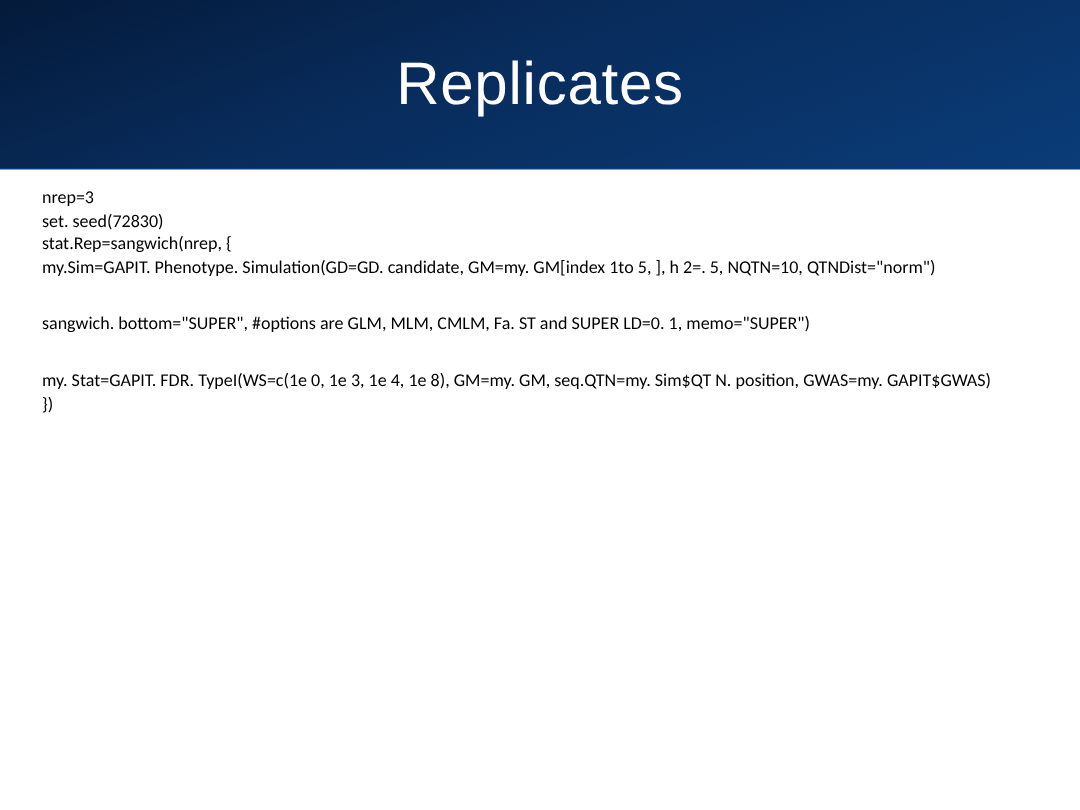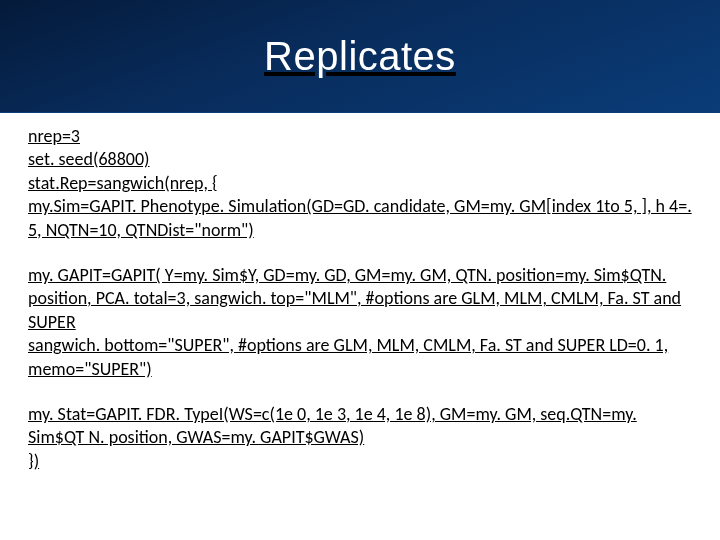--- a/index.html
+++ b/index.html
@@ -12,42 +12,41 @@
       height: 540px;
       font-family: "Segoe UI", Arial, sans-serif;
       background: #ffffff;
       overflow: hidden;
     }
     .slide {
       width: 100%;
       height: 100%;
       background: #ffffff;
       position: relative;
-      text-decoration: underline;
     }
     .title-bar {
       width: 100%;
       background: linear-gradient(160deg, #041a3a 0%, #082b5a 40%, #0a3c78 100%);
       height: 113px;
       display: flex;
       align-items: center;
       justify-content: center;
       border-bottom: 1px solid #0a3c78;
     }
     .title {
       color: #ffffff;
       font-size: 40px;
       font-weight: 400;
       font-family: "Calibri Light", "Segoe UI Light", "Segoe UI", Arial, sans-serif;
       letter-spacing: 0.5px;
     }
     .content {
       padding: 12px 28px 12px 28px;
       font-family: "Calibri", "Segoe UI", Arial, sans-serif;
-      font-size: 18px;
+      font-size: 12px;
       color: #000000;
       line-height: 1.3;
     }
     .code-block {
       margin-bottom: 22px;
       word-wrap: break-word;
       white-space: normal;
     }
     .code-line {
       display: block;
@@ -57,27 +56,26 @@
 <body>
 
 <div class="slide">
   <div class="title-bar">
     <h1 class="title">Replicates</h1>
   </div>
   <div class="content">
 
     <div class="code-block">
       <span class="code-line">nrep=3</span>
-      <span class="code-line">set. seed(68800)</span>
+      <span class="code-line">set. seed(72830)</span>
       <span class="code-line">stat.Rep=sangwich(nrep, {</span>
-      <span class="code-line">my.Sim=GAPIT. Phenotype. Simulation(GD=GD. candidate, GM=my. GM[index 1to 5, ], h 4=. 5, NQTN=10, QTNDist="norm")</span>
+      <span class="code-line">my.Sim=GAPIT. Phenotype. Simulation(GD=GD. candidate, GM=my. GM[index 1to 5, ], h 2=. 5, NQTN=10, QTNDist="norm")</span>
     </div>
 
     <div class="code-block">
-      <span class="code-line">my. GAPIT=GAPIT(  Y=my. Sim$Y,  GD=my. GD,  GM=my. GM,  QTN. position=my. Sim$QTN. position,  PCA. total=3,  sangwich. top="MLM",  #options are GLM, MLM, CMLM, Fa. ST and SUPER</span>
       <span class="code-line">sangwich. bottom="SUPER",  #options are GLM, MLM, CMLM, Fa. ST and SUPER  LD=0. 1,  memo="SUPER")</span>
     </div>
 
     <div class="code-block">
       <span class="code-line">my. Stat=GAPIT. FDR. TypeI(WS=c(1e 0, 1e 3, 1e 4, 1e 8), GM=my. GM, seq.QTN=my. Sim$QT N. position, GWAS=my. GAPIT$GWAS)</span>
       <span class="code-line">})</span>
     </div>
 
   </div>
 </div>

